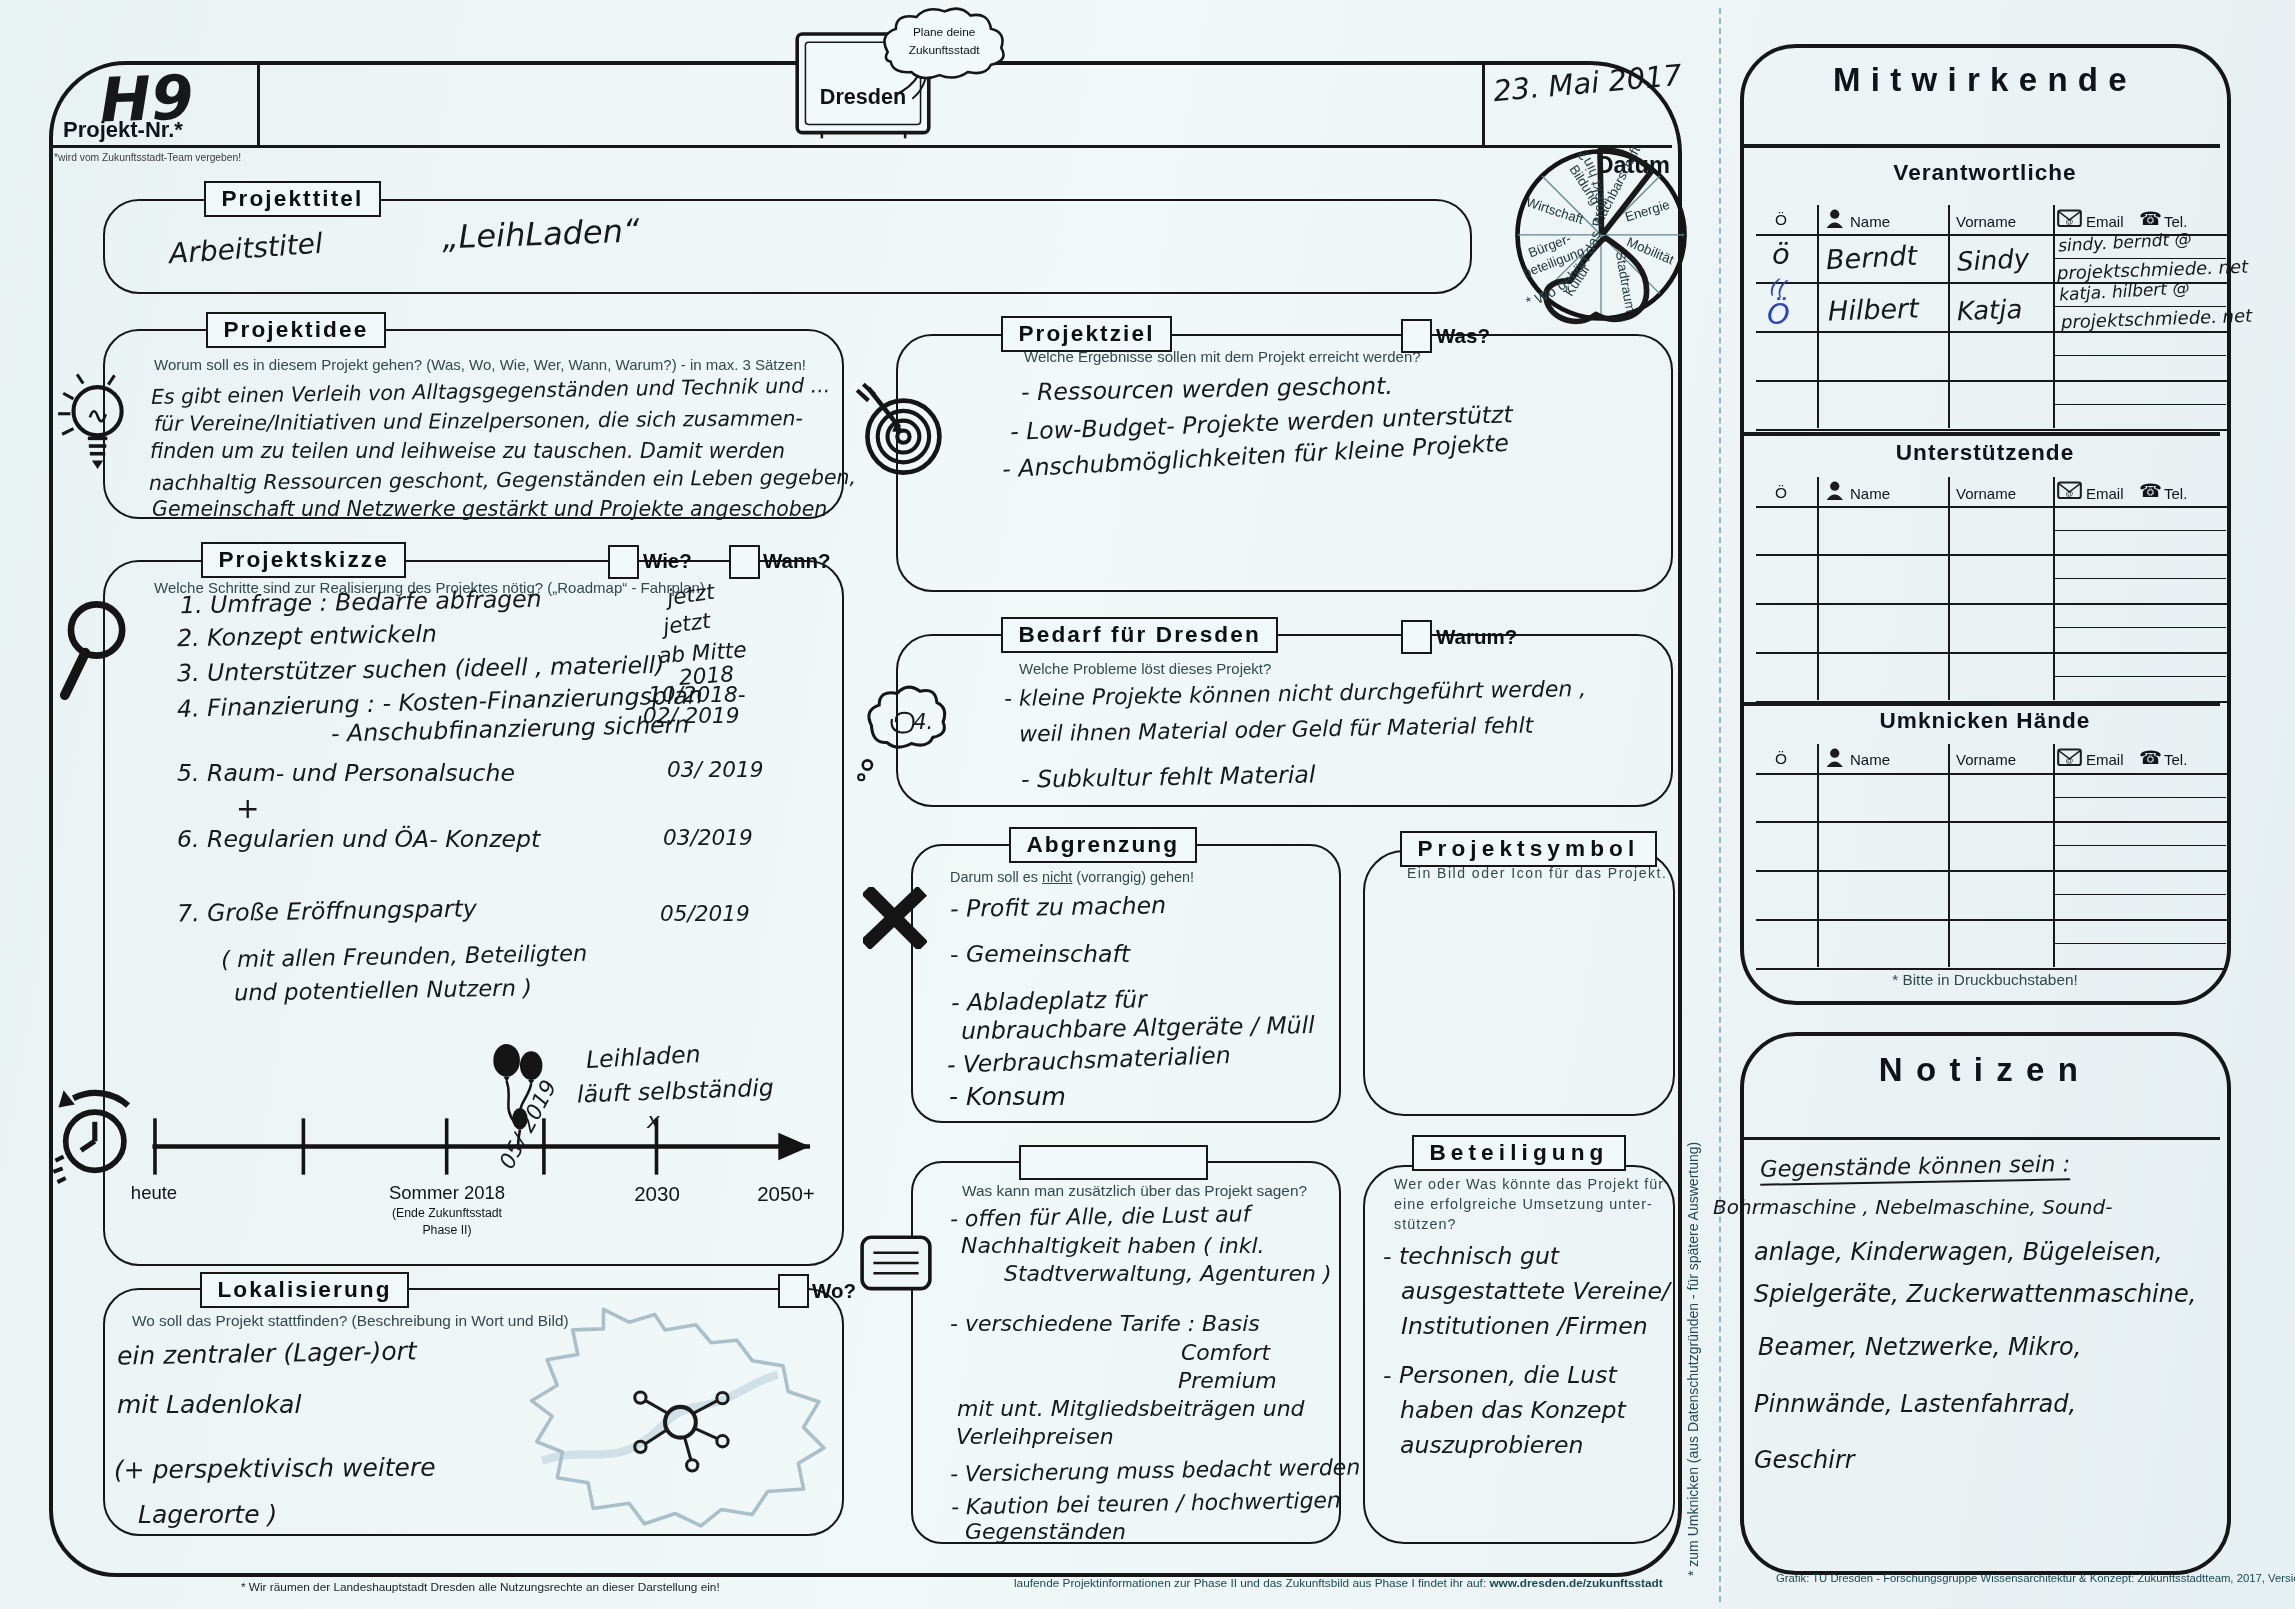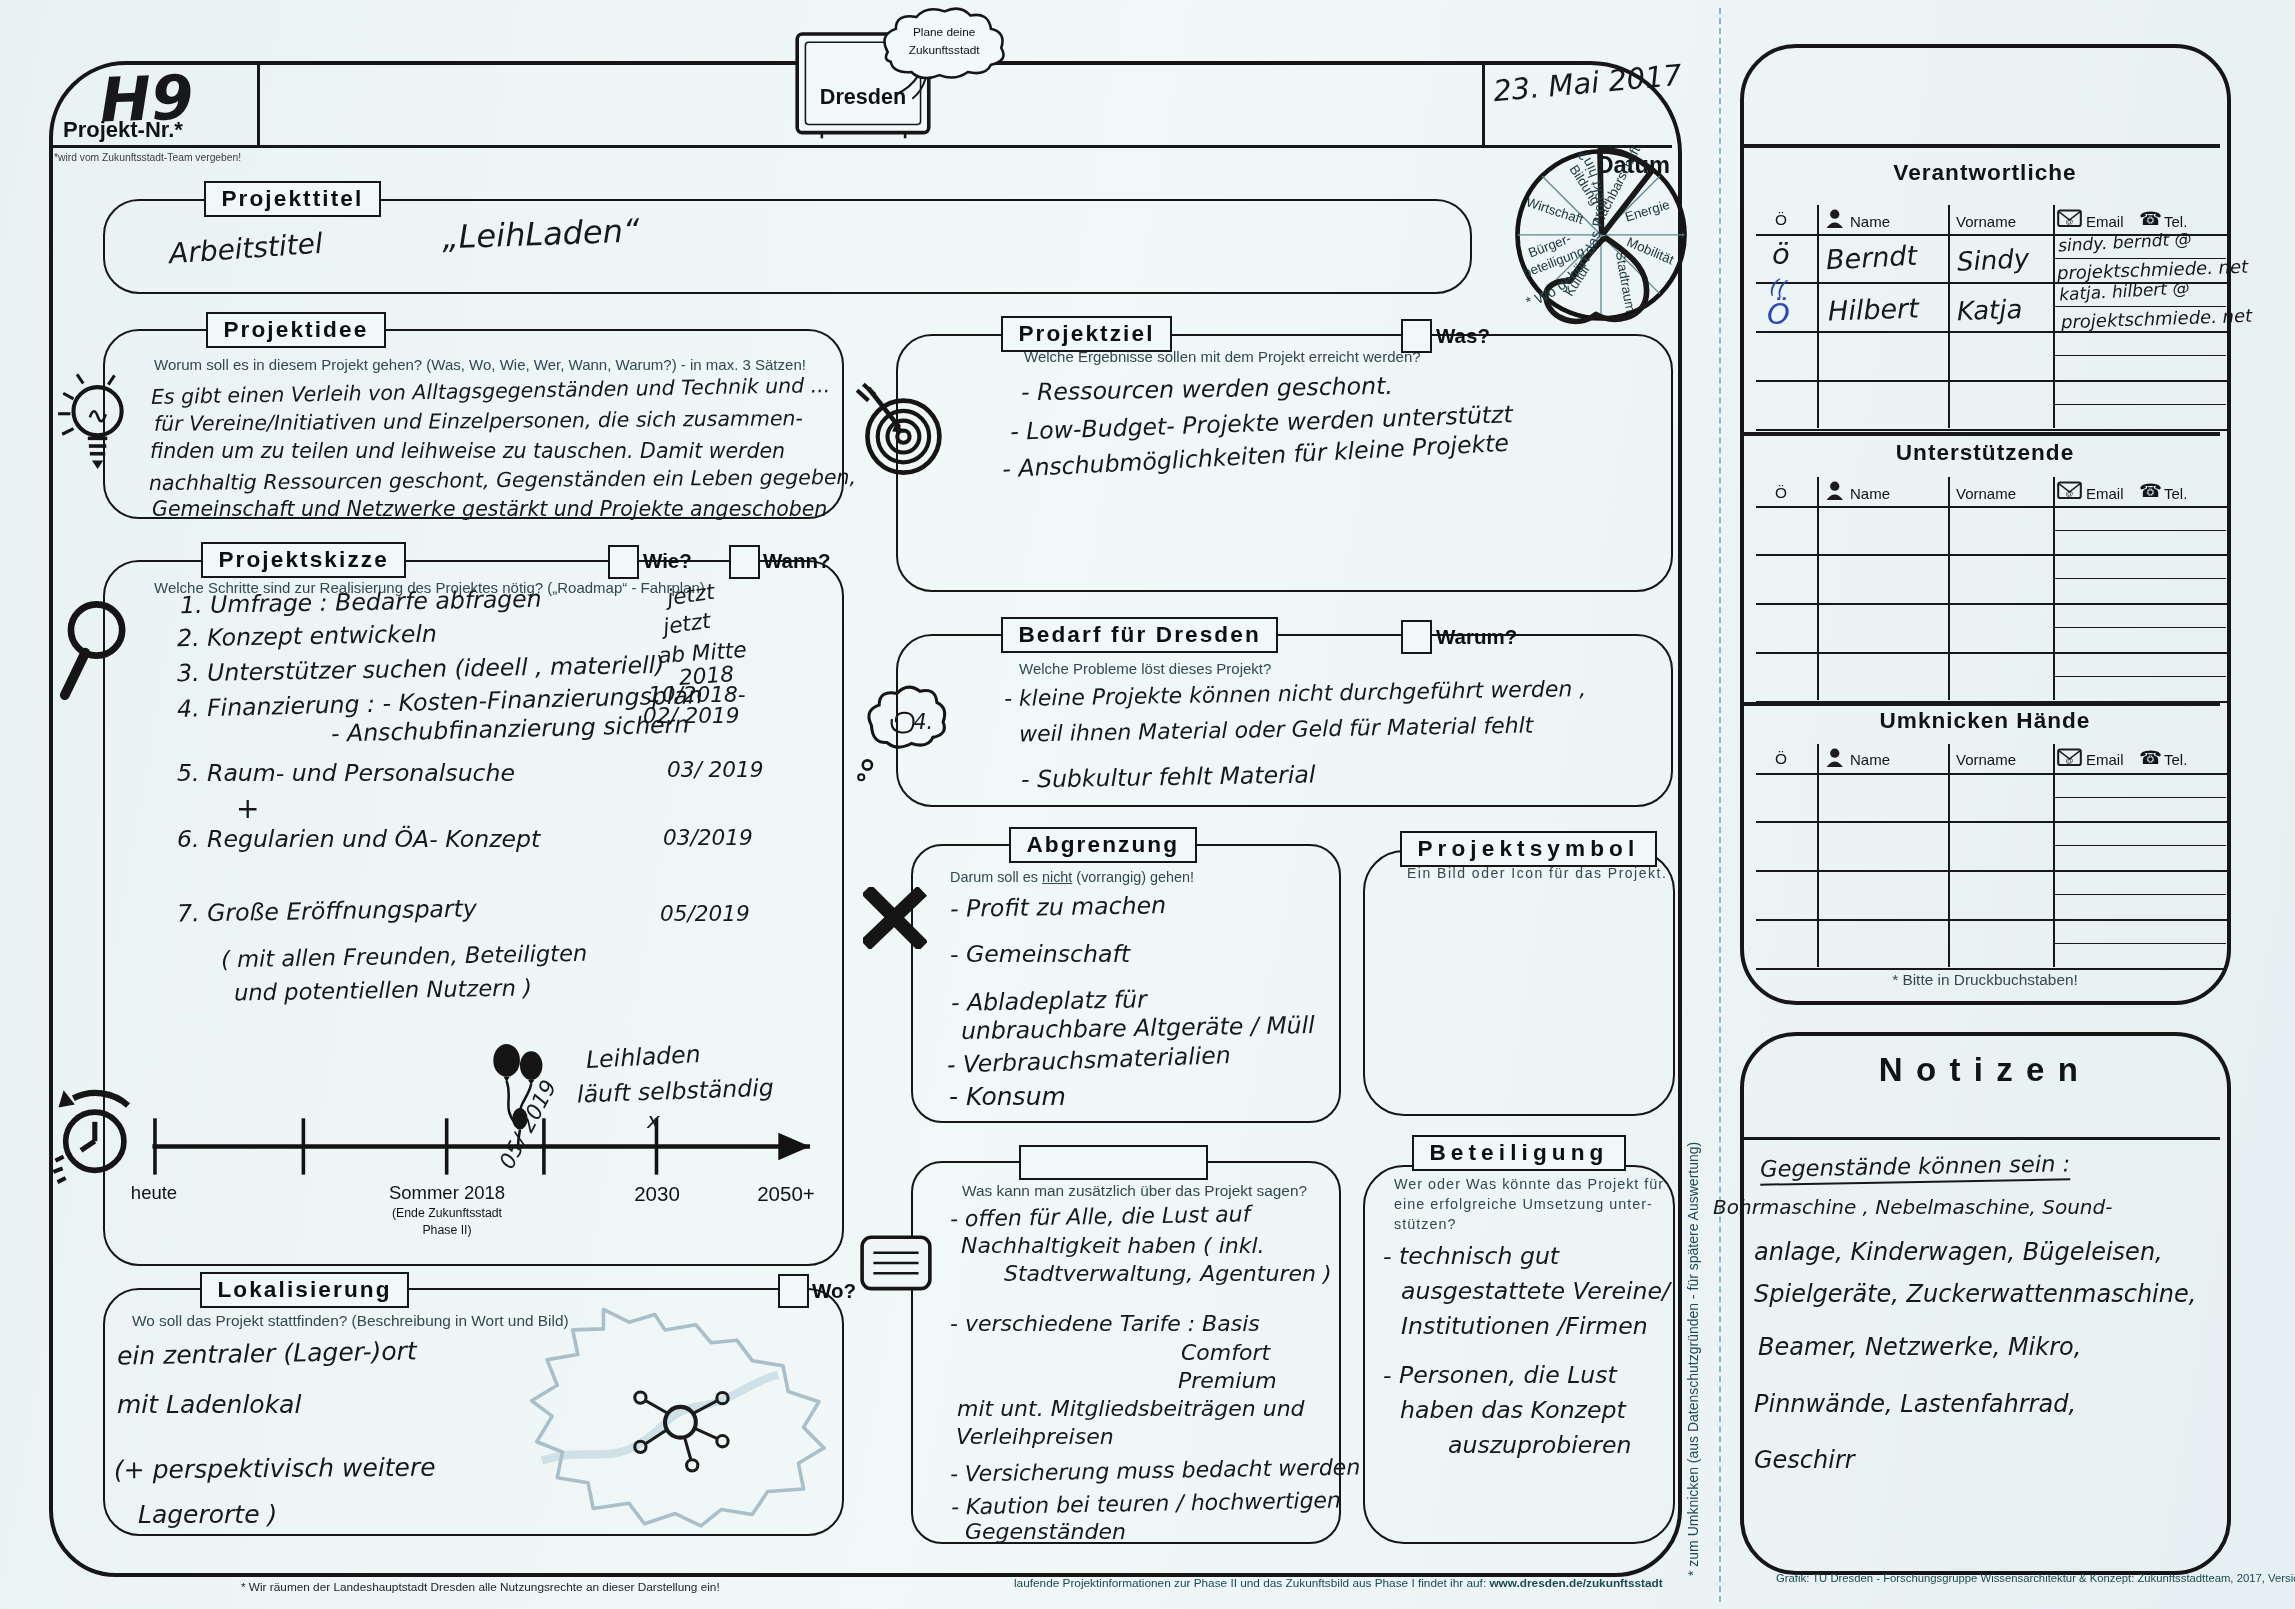--- a/index.html
+++ b/index.html
@@ -300,26 +300,27 @@
   <div class="box" style="left:1363px;top:1165px;width:308px;height:375px;border-radius:41px;"></div>
   <div class="tag" style="left:1412px;top:1135px;letter-spacing:5.1px;">Beteiligung</div>
   <div class="prompt" style="left:1394px;top:1176px;font-size:14.4px;letter-spacing:1px;">Wer oder Was könnte das Projekt für</div>
   <div class="prompt" style="left:1394px;top:1196px;font-size:14.4px;letter-spacing:1px;">eine erfolgreiche Umsetzung unter-</div>
   <div class="prompt" style="left:1394px;top:1216px;font-size:14.4px;letter-spacing:1px;">stützen?</div>
   <div class="hw" style="left:1383px;top:1242px;font-size:23.6px;">- technisch gut</div>
   <div class="hw" style="left:1401px;top:1277px;font-size:23.6px;">ausgestattete Vereine/</div>
   <div class="hw" style="left:1401px;top:1312px;font-size:23.6px;">Institutionen /Firmen</div>
   <div class="hw" style="left:1383px;top:1361px;font-size:23.6px;">- Personen, die Lust</div>
   <div class="hw" style="left:1400px;top:1396px;font-size:23.6px;">haben das Konzept</div>
-  <div class="hw" style="left:1400px;top:1431px;font-size:23.6px;margin-left:48px;">auszuprobieren</div>
+  <div class="hw" style="left:1400px;top:1431px;font-size:23.6px;">auszuprobieren</div>
 
   <div style="position:absolute;left:1685px;top:955px;height:621px;writing-mode:vertical-rl;transform:rotate(180deg);font-family:'Liberation Sans',sans-serif;font-size:14px;color:#1f4a54;">* zum Umknicken (aus Datenschutzgründen - für spätere Auswertung)</div>
   <div style="position:absolute;left:1719px;top:7.7px;height:1594px;width:0;border-left:2.6px dashed #8fb6c6;"></div>
 
   <div class="box" style="left:1740px;top:44px;width:483px;height:953px;border-width:4.1px;border-radius:56px;"></div>
+  <div class="pr b" style="left:1740px;top:61px;width:490px;text-align:center;font-size:33px;letter-spacing:10.3px;">Mitwirkende</div>
   <div class="ln" style="left:1742px;top:144px;width:478px;height:4.1px;"></div>
 
   <div class="pr b" style="left:1740px;top:160px;width:490px;text-align:center;font-size:22.6px;letter-spacing:1px;">Verantwortliche</div>
   <div class="ln" style="left:1817px;top:205px;width:1.5px;height:223px;"></div>
   <div class="ln" style="left:1948px;top:205px;width:1.5px;height:223px;"></div>
   <div class="ln" style="left:2053px;top:205px;width:1.5px;height:223px;"></div>
   <div class="ln" style="left:1756px;top:234px;width:471px;height:1.5px;"></div>
   <div class="ln" style="left:1756px;top:282px;width:471px;height:1.5px;"></div>
   <div class="ln" style="left:1756px;top:331px;width:471px;height:1.5px;"></div>
   <div class="ln" style="left:1756px;top:380px;width:471px;height:1.5px;"></div>

